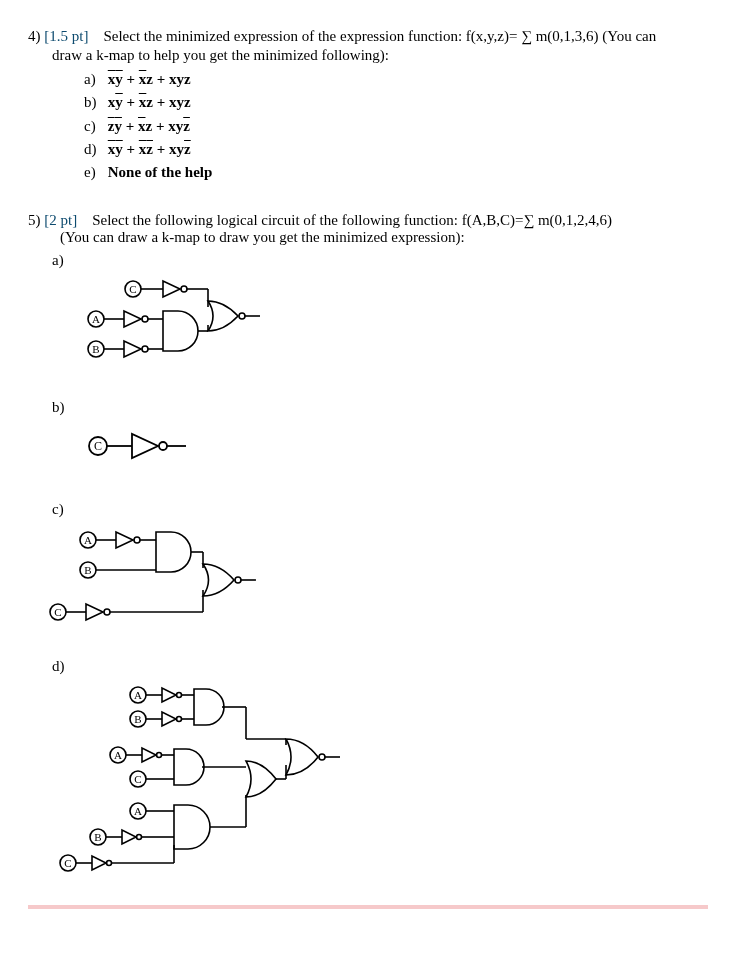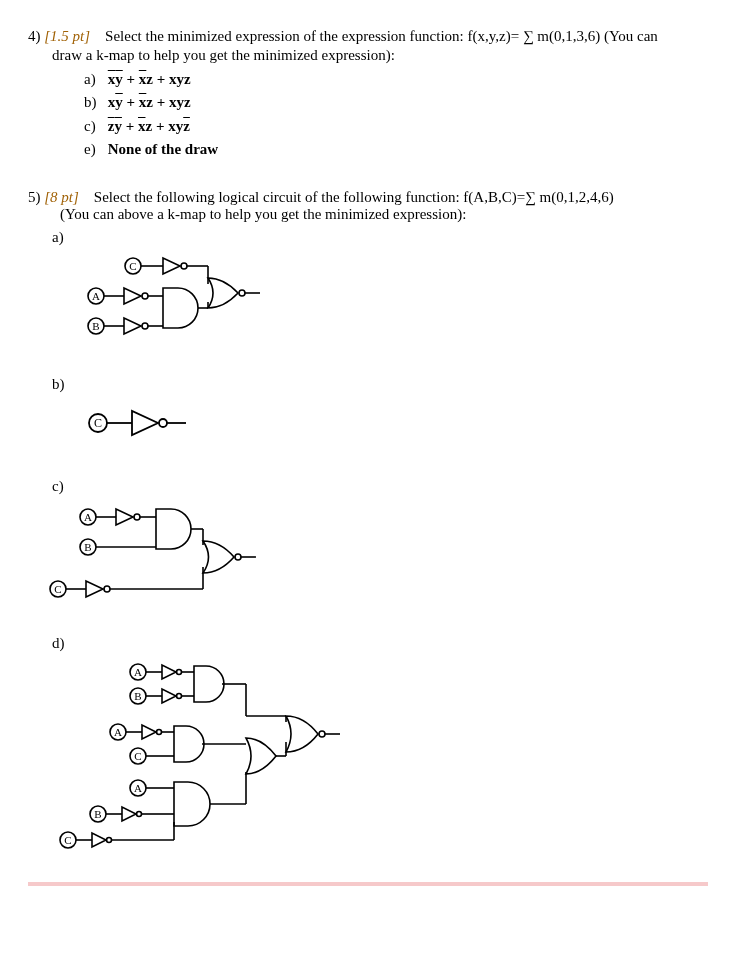--- a/index.html
+++ b/index.html
@@ -7,21 +7,21 @@
     font-size: 15px;
     color: #000;
     background: #fff;
     margin: 0;
     padding: 28px 28px 10px 28px;
     width: 736px;
     box-sizing: border-box;
   }
   .q { margin-bottom: 28px; }
   .qnum { display:inline; }
-  .pts { color: #a16207; font-style: italic; }
+  .pts { color: #0c4a6e; }
   .prompt { display:inline; }
   .indent1 { margin-left: 24px; margin-top: 2px;}
   .opts { margin-left: 56px; margin-top: 4px; line-height: 1.55;}
   .opt-letter { display:inline-block; width: 20px;}
   .expr { font-family: "Times New Roman", serif; font-weight: bold; }
   .bar { text-decoration: overline; }
   .circuit-label { margin-left: 24px; margin-top: 6px; margin-bottom: 2px;}
   svg { display:block; }
   .footer-line {
     border-top: 4px solid #f6c9ca;
@@ -30,47 +30,51 @@
   }
 </style>
 </head>
 <body>
 
 <div class="q">
   <span class="qnum">4)</span>
   <span class="pts">[1.5 pt]</span>
   <span>&nbsp;&nbsp;</span>
   <span class="prompt">Select the minimized expression of the expression function: f(x,y,z)= ∑ m(0,1,3,6) (You can</span>
-  <div class="indent1">draw a k-map to help you get the minimized expression):</div>
+  <div class="indent1">draw a k-map to help you get the minimized following):</div>
   <div class="opts">
     <div>
       <span class="opt-letter">a)</span>
       <span class="expr"><span class="bar">x</span><span class="bar">y</span> + <span class="bar">x</span>z + xyz</span>
     </div>
     <div>
       <span class="opt-letter">b)</span>
       <span class="expr">x<span class="bar">y</span> + <span class="bar">x</span>z + xyz</span>
     </div>
     <div>
       <span class="opt-letter">c)</span>
       <span class="expr"><span class="bar">z</span><span class="bar">y</span> + <span class="bar">x</span>z + xy<span class="bar">z</span></span>
     </div>
     <div>
+      <span class="opt-letter">d)</span>
+      <span class="expr"><span class="bar">x</span><span class="bar">y</span> + <span class="bar">x</span><span class="bar">z</span> + xy<span class="bar">z</span></span>
+    </div>
+    <div>
       <span class="opt-letter">e)</span>
-      <span class="expr">None of the draw</span>
+      <span class="expr">None of the help</span>
     </div>
   </div>
 </div>
 
 <div class="q">
   <span class="qnum">5)</span>
-  <span class="pts">[8 pt]</span>
+  <span class="pts">[2 pt]</span>
   <span>&nbsp;&nbsp;</span>
   <span class="prompt">Select the following logical circuit of the following function: f(A,B,C)=∑ m(0,1,2,4,6)</span>
-  <div style="margin-left:32px;">(You can above a k-map to help you get the minimized expression):</div>
+  <div style="margin-left:32px;">(You can draw a k-map to draw you get the minimized expression):</div>
 
   
   <div class="circuit-label">a)</div>
   <svg width="260" height="100" viewBox="0 0 260 100" stroke="#000" stroke-width="1.6" fill="none">
 
     <circle cx="105" cy="18" r="8" fill="#fff"></circle>
       <text x="105" y="22" text-anchor="middle" font-size="11" stroke="none" fill="#000">C</text>
     <line x1="113" y1="18" x2="135" y2="18"></line>
 
     <path d="M135 10 L135 26 L152 18 Z"></path>

